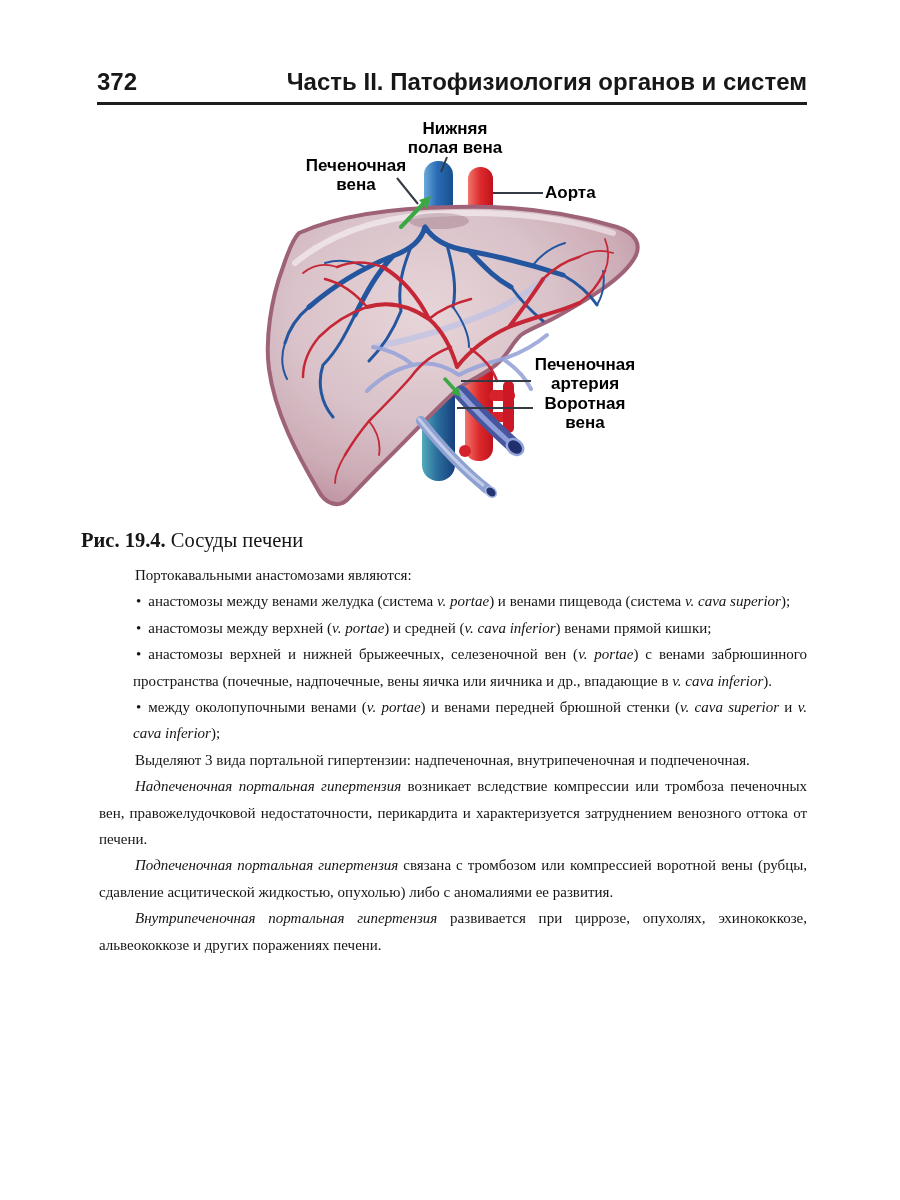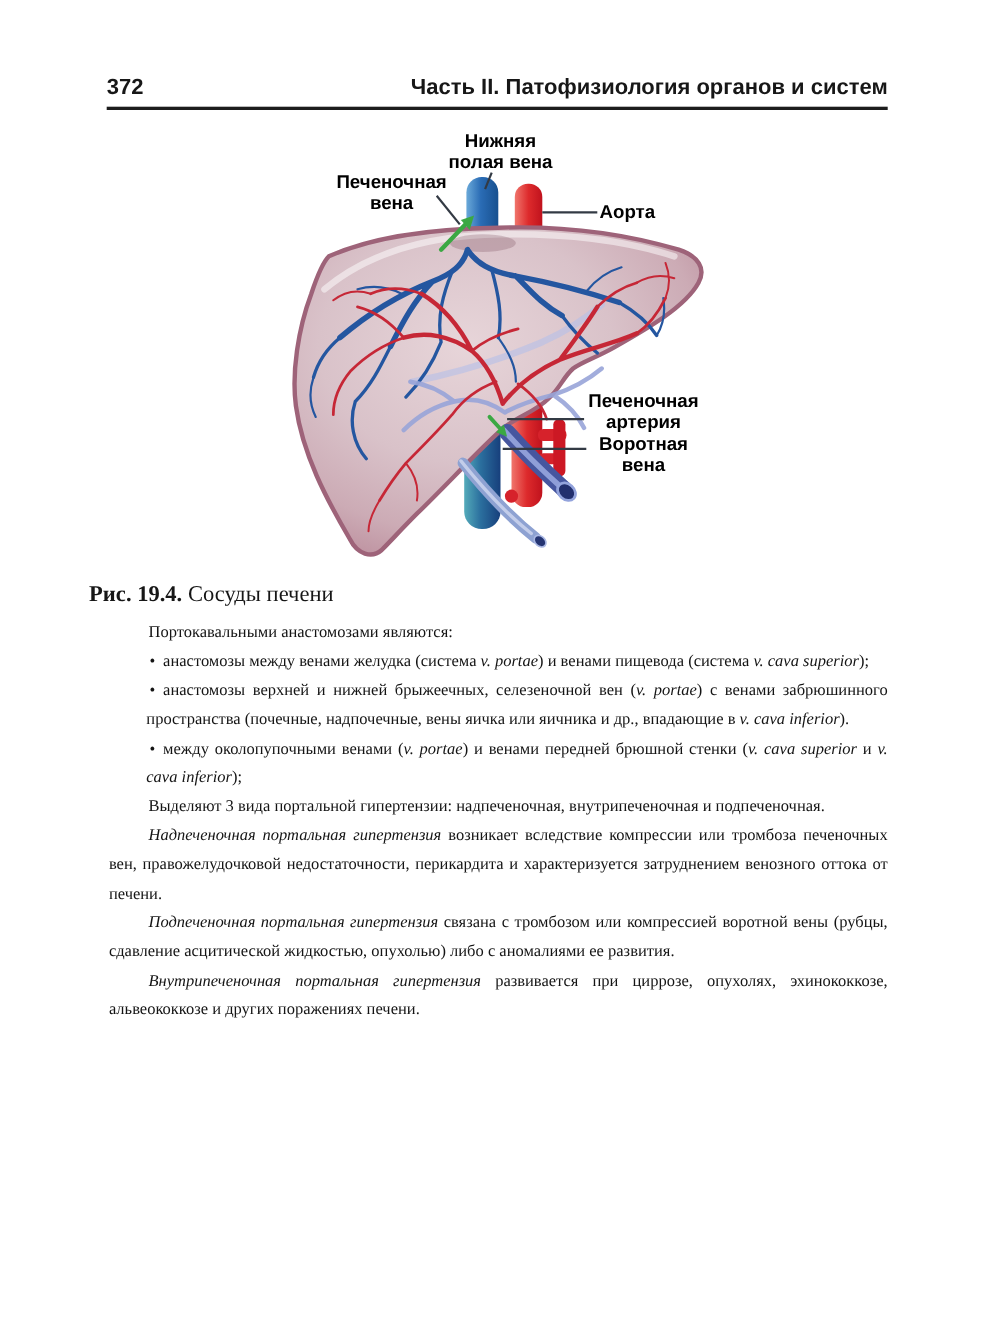--- a/index.html
+++ b/index.html
@@ -4,21 +4,21 @@
 <style>
   html,body{margin:0;padding:0;}
   body{
     width:900px;height:1200px;position:relative;background:#ffffff;
     font-family:"Liberation Serif",serif;color:#161616;overflow:hidden;
   }
   
   .header{
     position:absolute;left:97px;top:68px;width:710px;
     border-bottom:3px solid #1d1d1d;padding-bottom:6px;
-    font-family:"Liberation Sans",sans-serif;font-weight:bold;font-size:20px;
+    font-family:"Liberation Sans",sans-serif;font-weight:bold;font-size:24px;
     color:#171717;display:flex;justify-content:space-between;align-items:center;
   }
   
   .figure-area{position:absolute;left:0;top:0;width:900px;height:560px;}
   .figure-svg{position:absolute;left:225px;top:115px;}
   .fig-label{
     position:absolute;font-family:"Liberation Sans",sans-serif;font-weight:bold;
     font-size:17px;line-height:19px;color:#000000;text-align:center;white-space:nowrap;
   }
   
@@ -213,20 +213,23 @@
 </div>
 
 <div class="body-text">
   <p>
     <span><span>Портокавальными анастомозами являются:</span></span>
   </p>
   <div class="bullet">
     <span class="marker">•</span><span><span>анастомозы между венами желудка (система </span><span class="it">v. portae</span><span>) и венами пищевода (система </span><span class="it">v. cava superior</span><span>);</span></span>
   </div>
   <div class="bullet">
+    <span class="marker">•</span><span><span>анастомозы между верхней (</span><span class="it">v. portae</span><span>) и средней (</span><span class="it">v. cava inferior</span><span>) венами прямой кишки;</span></span>
+  </div>
+  <div class="bullet">
     <span class="marker">•</span><span><span>анастомозы верхней и нижней брыжеечных, селезеночной вен (</span><span class="it">v. portae</span><span>) с венами забрюшинного пространства (почечные, надпочечные, вены яичка или яичника и др., впадающие в </span><span class="it">v. cava inferior</span><span>).</span></span>
   </div>
   <div class="bullet">
     <span class="marker">•</span><span><span>между околопупочными венами (</span><span class="it">v. portae</span><span>) и венами передней брюшной стенки (</span><span class="it">v. cava superior</span><span> и </span><span class="it">v. cava inferior</span><span>);</span></span>
   </div>
   <p>
     <span><span>Выделяют 3 вида портальной гипертензии: надпеченочная, внутрипеченочная и подпеченочная.</span></span>
   </p>
   <p>
     <span><span class="it">Надпеченочная портальная гипертензия</span><span> возникает вследствие компрессии или тромбоза печеночных вен, правожелудочковой недостаточности, перикардита и характеризуется затруднением венозного оттока от печени.</span></span>

